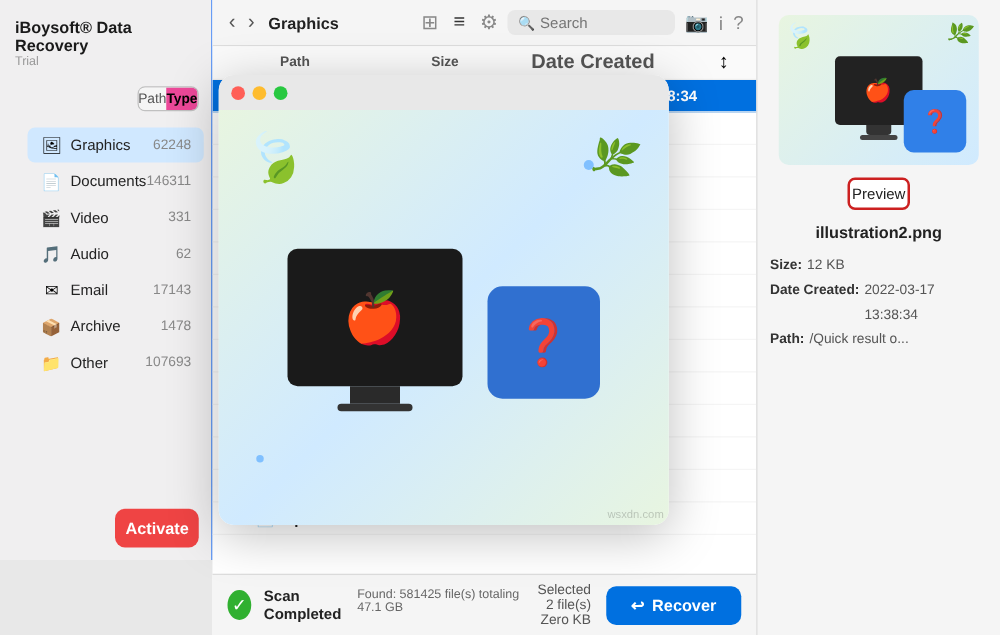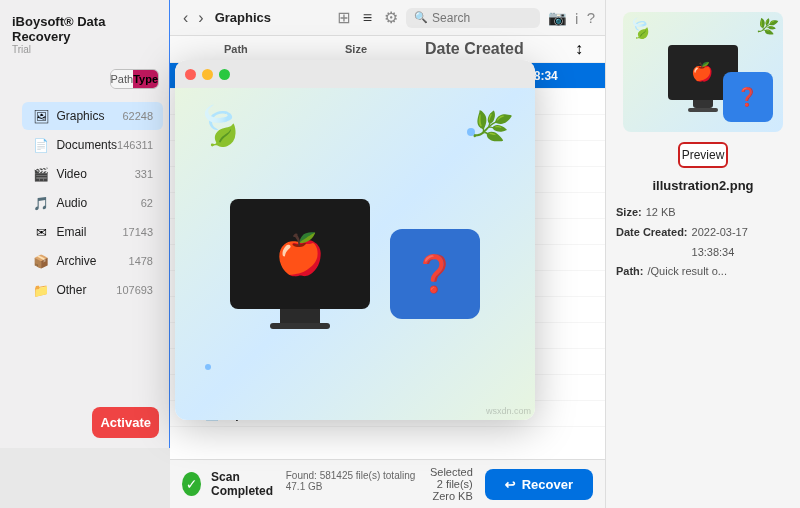--- a/index.html
+++ b/index.html
@@ -38,21 +38,21 @@
     .sidebar-tab {
       flex: 1;
       text-align: center;
       padding: 3px 0;
       font-size: 11px;
       cursor: pointer;
       background: #f5f5f5;
       color: #555;
     }
     .sidebar-tab.active {
-      background: #be185d;
+      background: #ec4899;
       font-weight: 600;
       color: #000;
     }
     .sidebar-nav {
       flex: 1;
       overflow-y: auto;
       padding: 4px 0;
     }
     .nav-item {
       display: flex;

